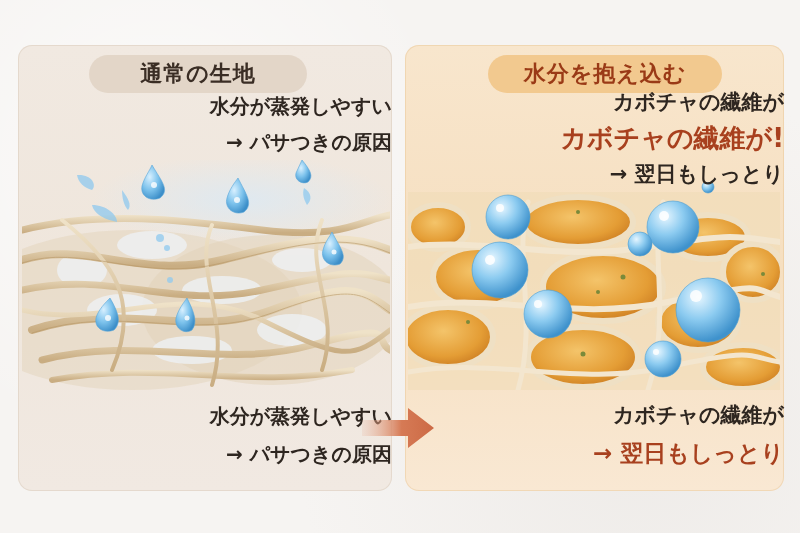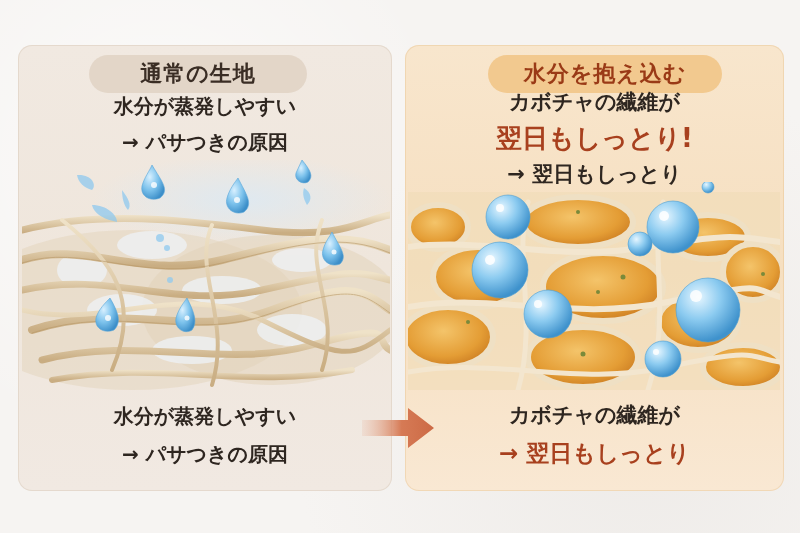--- a/index.html
+++ b/index.html
@@ -51,21 +51,21 @@
       left: 488px; width: 234px;
       background: #f2c98f;
       color: #9a3a16;
     }
     .text-block {
       position: absolute;
       text-align: center;
       z-index: 3;
       font-weight: bold;
     }
-    .line { display: block; white-space: nowrap; }
+    .line { display: block; white-space: nowrap; text-align: right; }
     .lt-top { left: 18px; width: 374px; top: 88px; font-size: 20px; line-height: 36px; color: #2e2620; }
     .rt-top { left: 405px; width: 379px; top: 84px; font-size: 21px; line-height: 36px; color: #2e2620; }
     .rt-top .emph { color: #a8401e; font-size: 26px; }
     .lt-bot { left: 18px; width: 374px; top: 397px; font-size: 20px; line-height: 38px; color: #2e2620; }
     .rt-bot { left: 405px; width: 379px; top: 396px; font-size: 21px; line-height: 38px; color: #2e2620; }
     .rt-bot .emph { color: #a8401e; font-size: 23px; }
 
     .illus {
       position: absolute;
       z-index: 2;
@@ -88,21 +88,21 @@
 
 <div class="pill pill-left">通常の生地</div>
 <div class="pill pill-right">水分を抱え込む</div>
 
 <div class="text-block lt-top">
   <span class="line">水分が蒸発しやすい</span>
   <span class="line">→ パサつきの原因</span>
 </div>
 <div class="text-block rt-top">
   <span class="line">カボチャの繊維が</span>
-  <span class="line emph">翌日もしっとり!</span>
+  <span class="line emph">カボチャの繊維が!</span>
   <span class="line">→ 翌日もしっとり</span>
 </div>
 
 <svg class="illus illus-left" viewBox="0 0 368 232">
   <defs>
     <radialGradient id="dropL" cx="35%" cy="35%" r="70%">
       <stop offset="0%" stop-color="#d8f0ff"></stop>
       <stop offset="55%" stop-color="#7cc2ec"></stop>
       <stop offset="100%" stop-color="#3d8fc9"></stop>
     </radialGradient>

